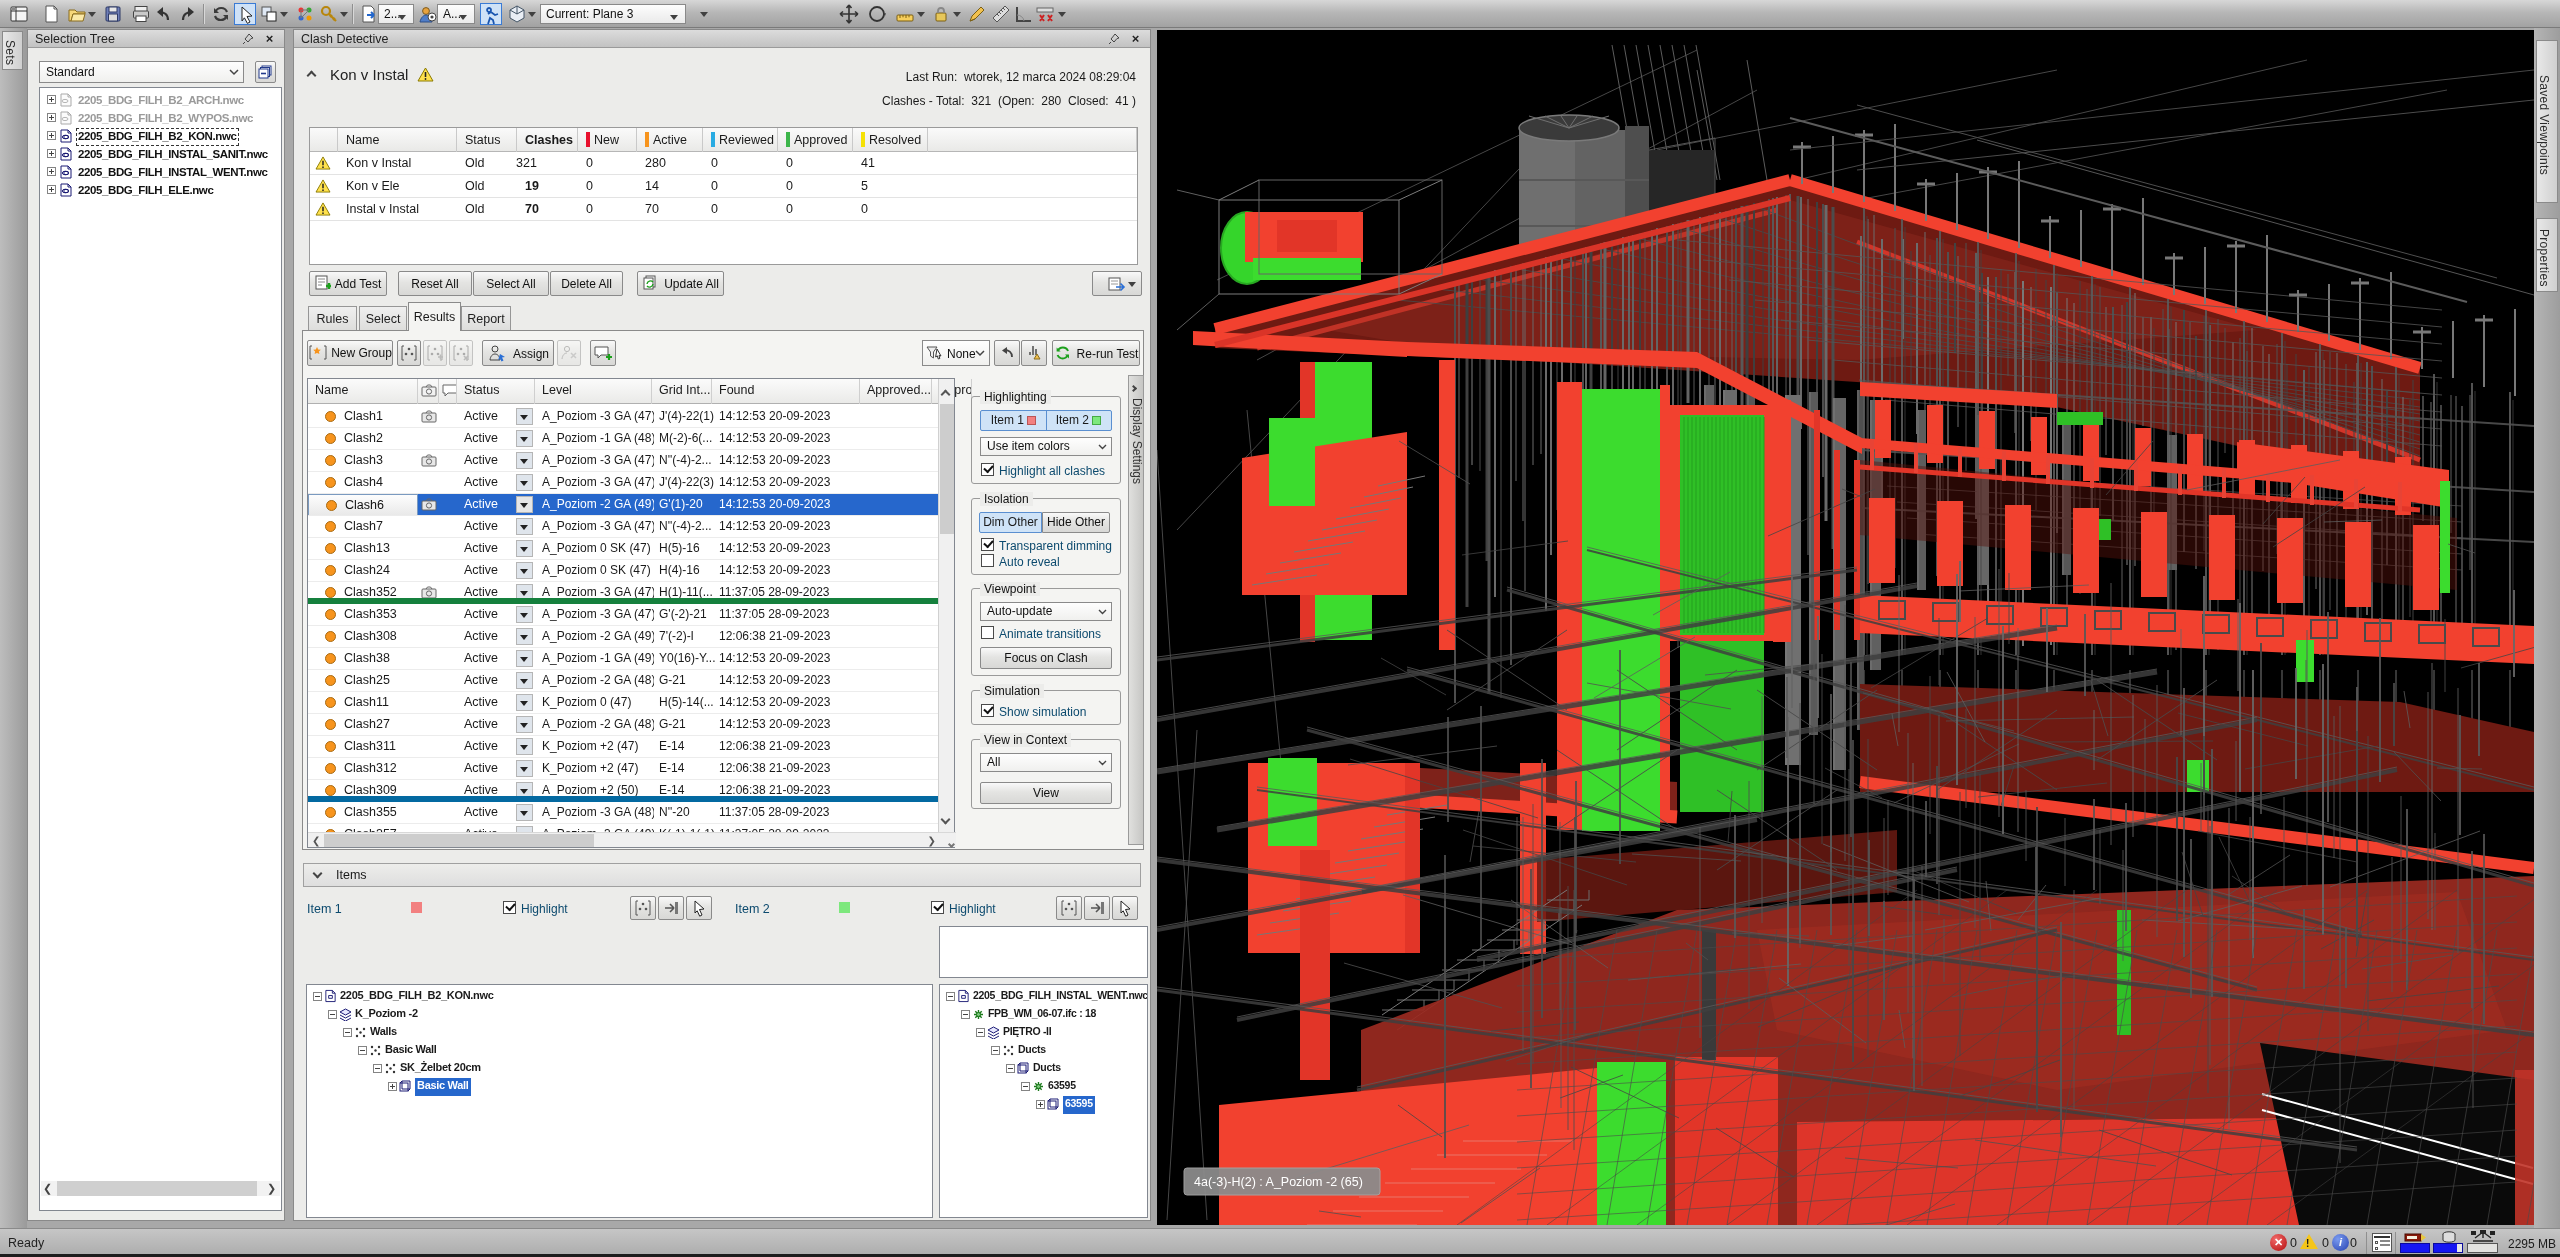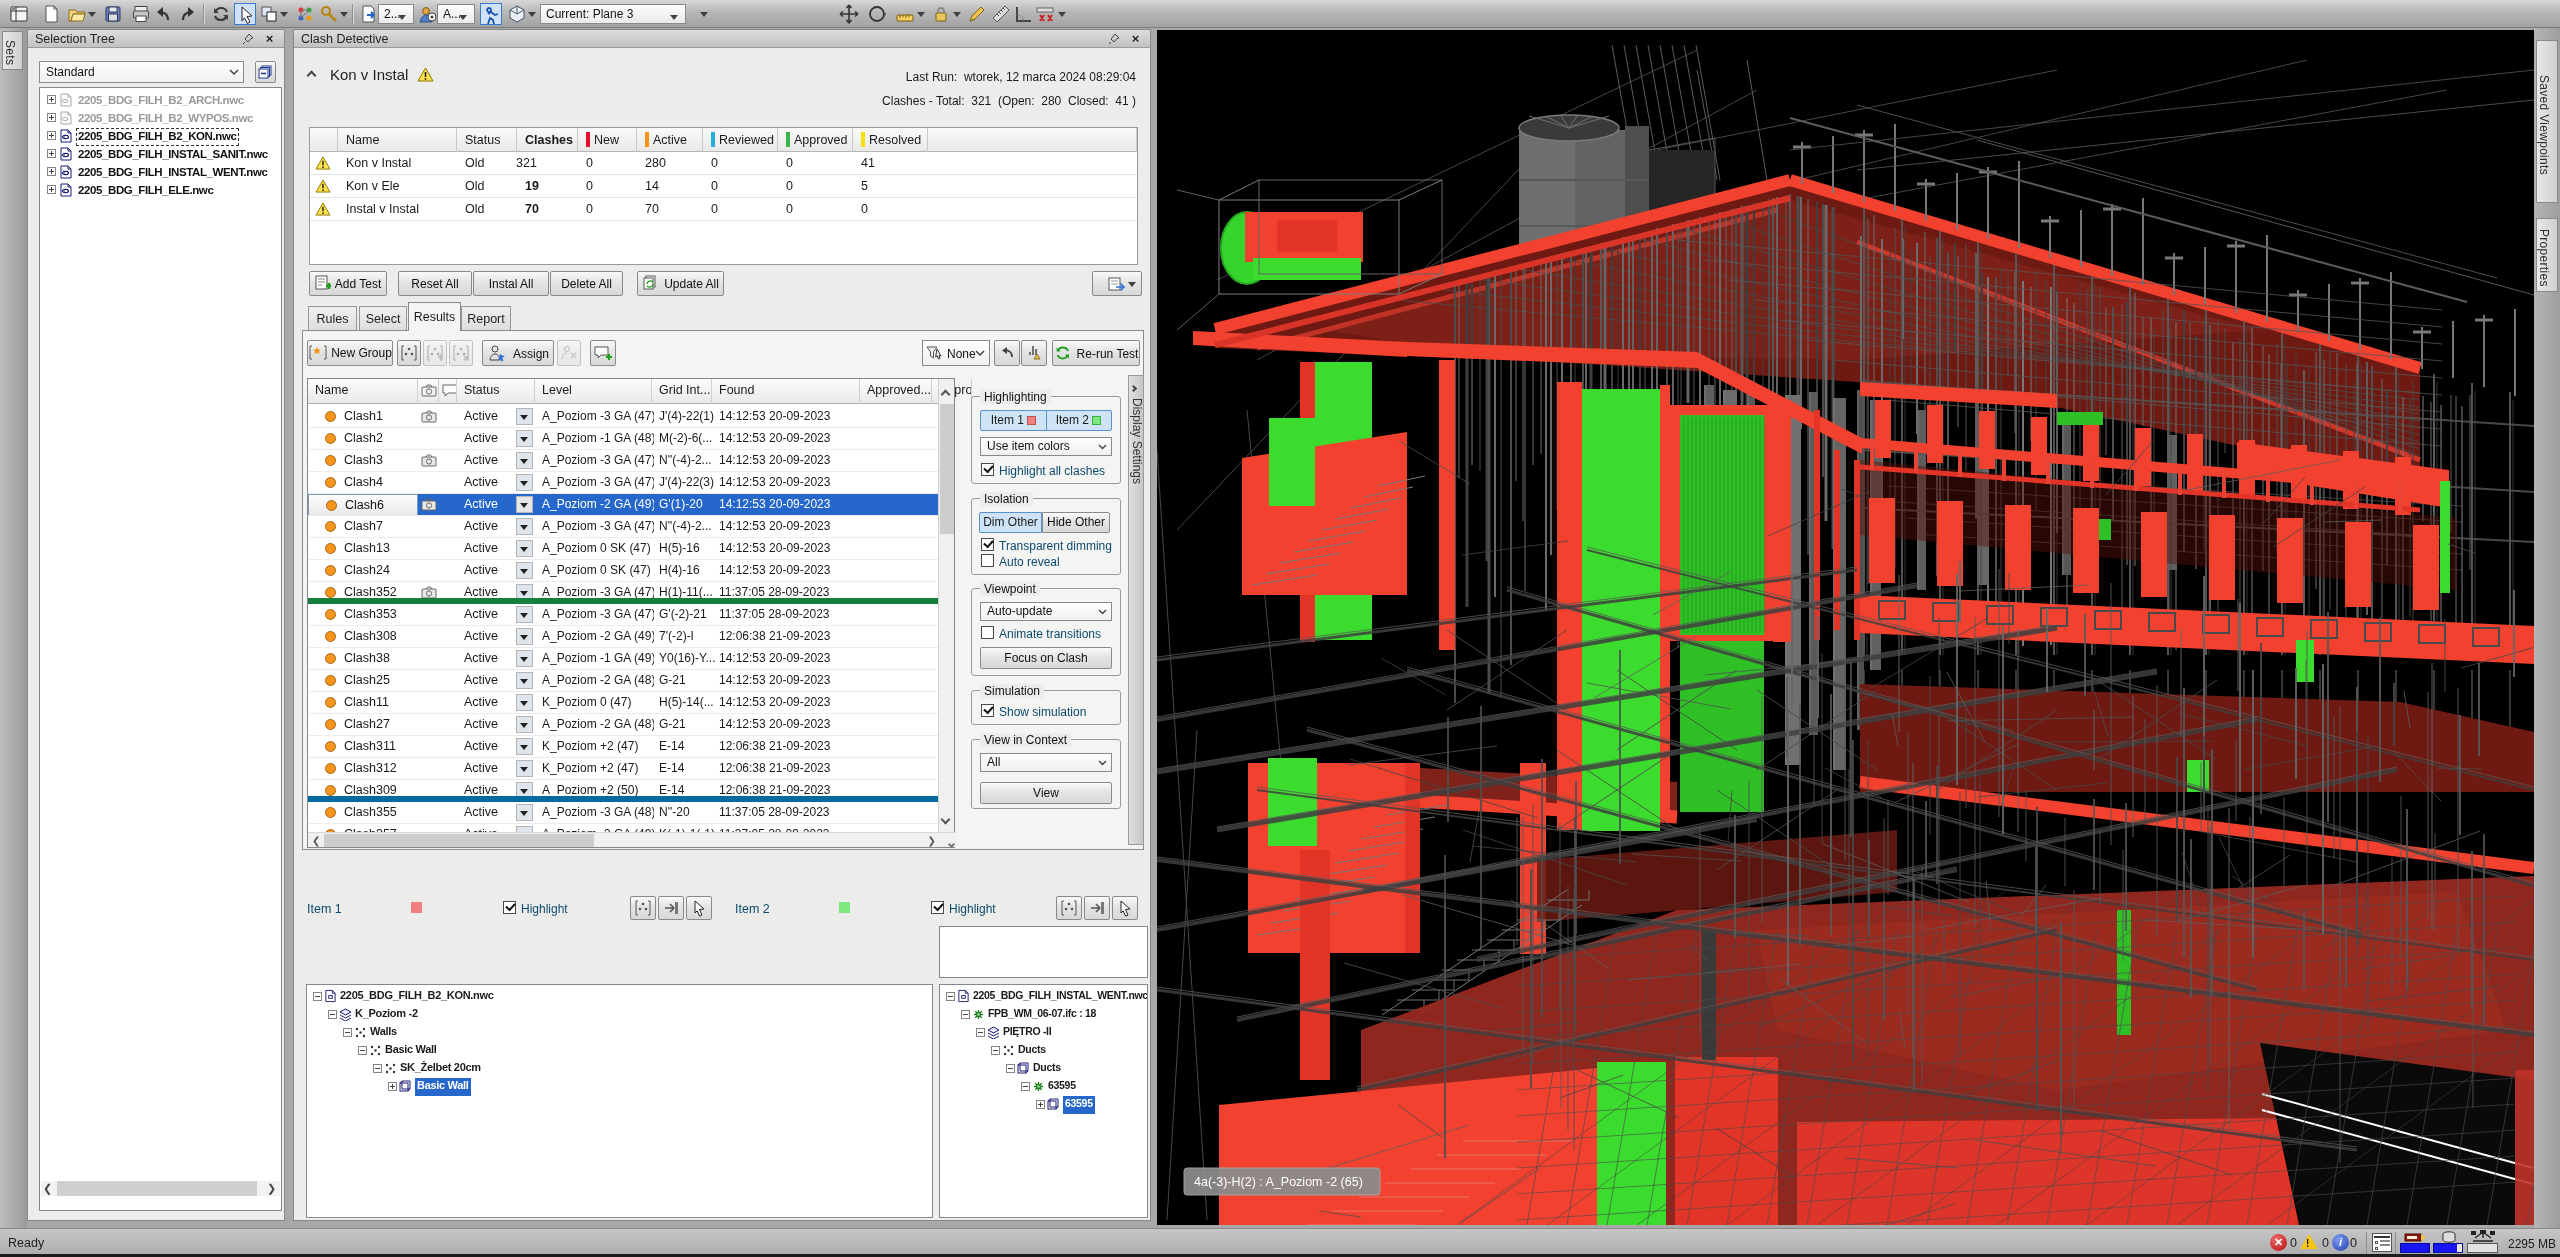--- a/index.html
+++ b/index.html
@@ -316,21 +316,21 @@
           <div style="position:absolute;left:468px;width:75px;line-height:23px;padding-left:8px;font-size:12.5px">0</div>
           <div style="position:absolute;left:543px;width:75px;line-height:23px;padding-left:8px;font-size:12.5px">0</div>
         </div>
       </div>
       <div class="btn" style="left:15px;top:241px;width:78px;height:25px;line-height:24px"><svg width="16" height="16" viewBox="0 0 16 16" style="margin:3px 4px -3px 0">
           <rect x="1" y="1" width="11" height="13" fill="#fff" stroke="#555"></rect>
           <path d="M3 4h7M3 7h7M3 10h4" stroke="#888"></path>
           <path d="M11 11h6m-3-3v6" stroke="#1ca01c" stroke-width="2.4"></path>
         </svg>Add Test</div>
       <div class="btn" style="left:104px;top:241px;width:74px;height:25px;line-height:24px">Reset All</div>
-      <div class="btn" style="left:179px;top:241px;width:76px;height:25px;line-height:24px">Instal All</div>
+      <div class="btn" style="left:179px;top:241px;width:76px;height:25px;line-height:24px">Select All</div>
       <div class="btn" style="left:256px;top:241px;width:73px;height:25px;line-height:24px">Delete All</div>
       <div class="btn" style="left:343px;top:241px;width:87px;height:25px;line-height:24px"><svg width="17" height="16" viewBox="0 0 17 16" style="margin:3px 5px -3px 0">
           <rect x="4" y="1" width="9" height="11" fill="#fff" stroke="#555"></rect>
           <rect x="2" y="3" width="9" height="11" fill="#fff" stroke="#555"></rect>
           <path d="M5 9a3.5 3.5 0 0 1 6-2m0 2a3.5 3.5 0 0 1-6 2" fill="none" stroke="#1ca01c" stroke-width="1.4"></path>
         </svg>Update All</div>
       <div class="btn" style="left:798px;top:241px;width:50px;height:25px"><svg width="18" height="16" viewBox="0 0 18 16" style="margin-top:4px">
           <rect x="1" y="2" width="11" height="12" fill="#fff" stroke="#555"></rect>
           <path d="M3 5h7M3 8h7" stroke="#999"></path>
           <path d="M8 11h8m-3.5-3.5L16 11l-3.5 3.5" stroke="#2a6fd6" stroke-width="1.6" fill="none"></path>
@@ -709,20 +709,21 @@
         </div>
         <div class="combo" style="left:678px;top:423px;width:132px;height:19px;line-height:17px">All<svg style="position:absolute;right:4px;top:6px" width="9" height="6">
             <path d="M1 1l3.5 3.5L8 1" fill="none" stroke="#444" stroke-width="1.4"></path>
           </svg></div>
         <div class="btn" style="left:678px;top:452px;width:132px;height:22px;line-height:21px">View</div>
         <div class="abs" style="left:826px;top:45px;width:16px;height:470px;background:linear-gradient(90deg,#e0e0de,#c6c6c4);border:1px solid #9a9a9a">
           <div style="position:absolute;left:2px;top:4px;width:10px;height:10px"><span class="chev" style="transform:rotate(-45deg);width:5px;height:5px"></span></div>
           <div style="writing-mode:vertical-lr;font-size:12px;color:#333;margin:22px 0 0 1px">Display Settings</div>
         </div>
       </div>
+      <div class="abs" style="left:9px;top:833px;width:838px;height:24px;background:linear-gradient(#ededeb,#dedede);border:1px solid #a0a0a0"><span class="chev" style="transform:rotate(45deg);margin:6px 0 0 10px"></span><span style="position:absolute;left:32px;top:4px;font-size:12.5px">Items</span></div>
       <div class="lbl" style="left:13px;top:872px;font-size:12.5px">Item 1</div>
       <div class="abs" style="left:117px;top:872px;width:11px;height:11px;background:#f28080"></div>
       <div class="cbx on" style="left:209px;top:871px"></div>
       <div class="lbl" style="left:227px;top:872px">Highlight</div>
       <div class="btn" style="left:336px;top:866px;width:26px;height:24px"><svg width="18" height="18" viewBox="0 0 18 18" style="margin-top:2px">
           <path d="M4 2H2v14h2M14 2h2v14h-2" fill="none" stroke="#555"></path>
           <circle cx="9" cy="5" r="1.3" fill="#555"></circle>
           <circle cx="6" cy="10" r="1.3" fill="#555"></circle>
           <circle cx="12" cy="10" r="1.3" fill="#555"></circle>
         </svg></div>

